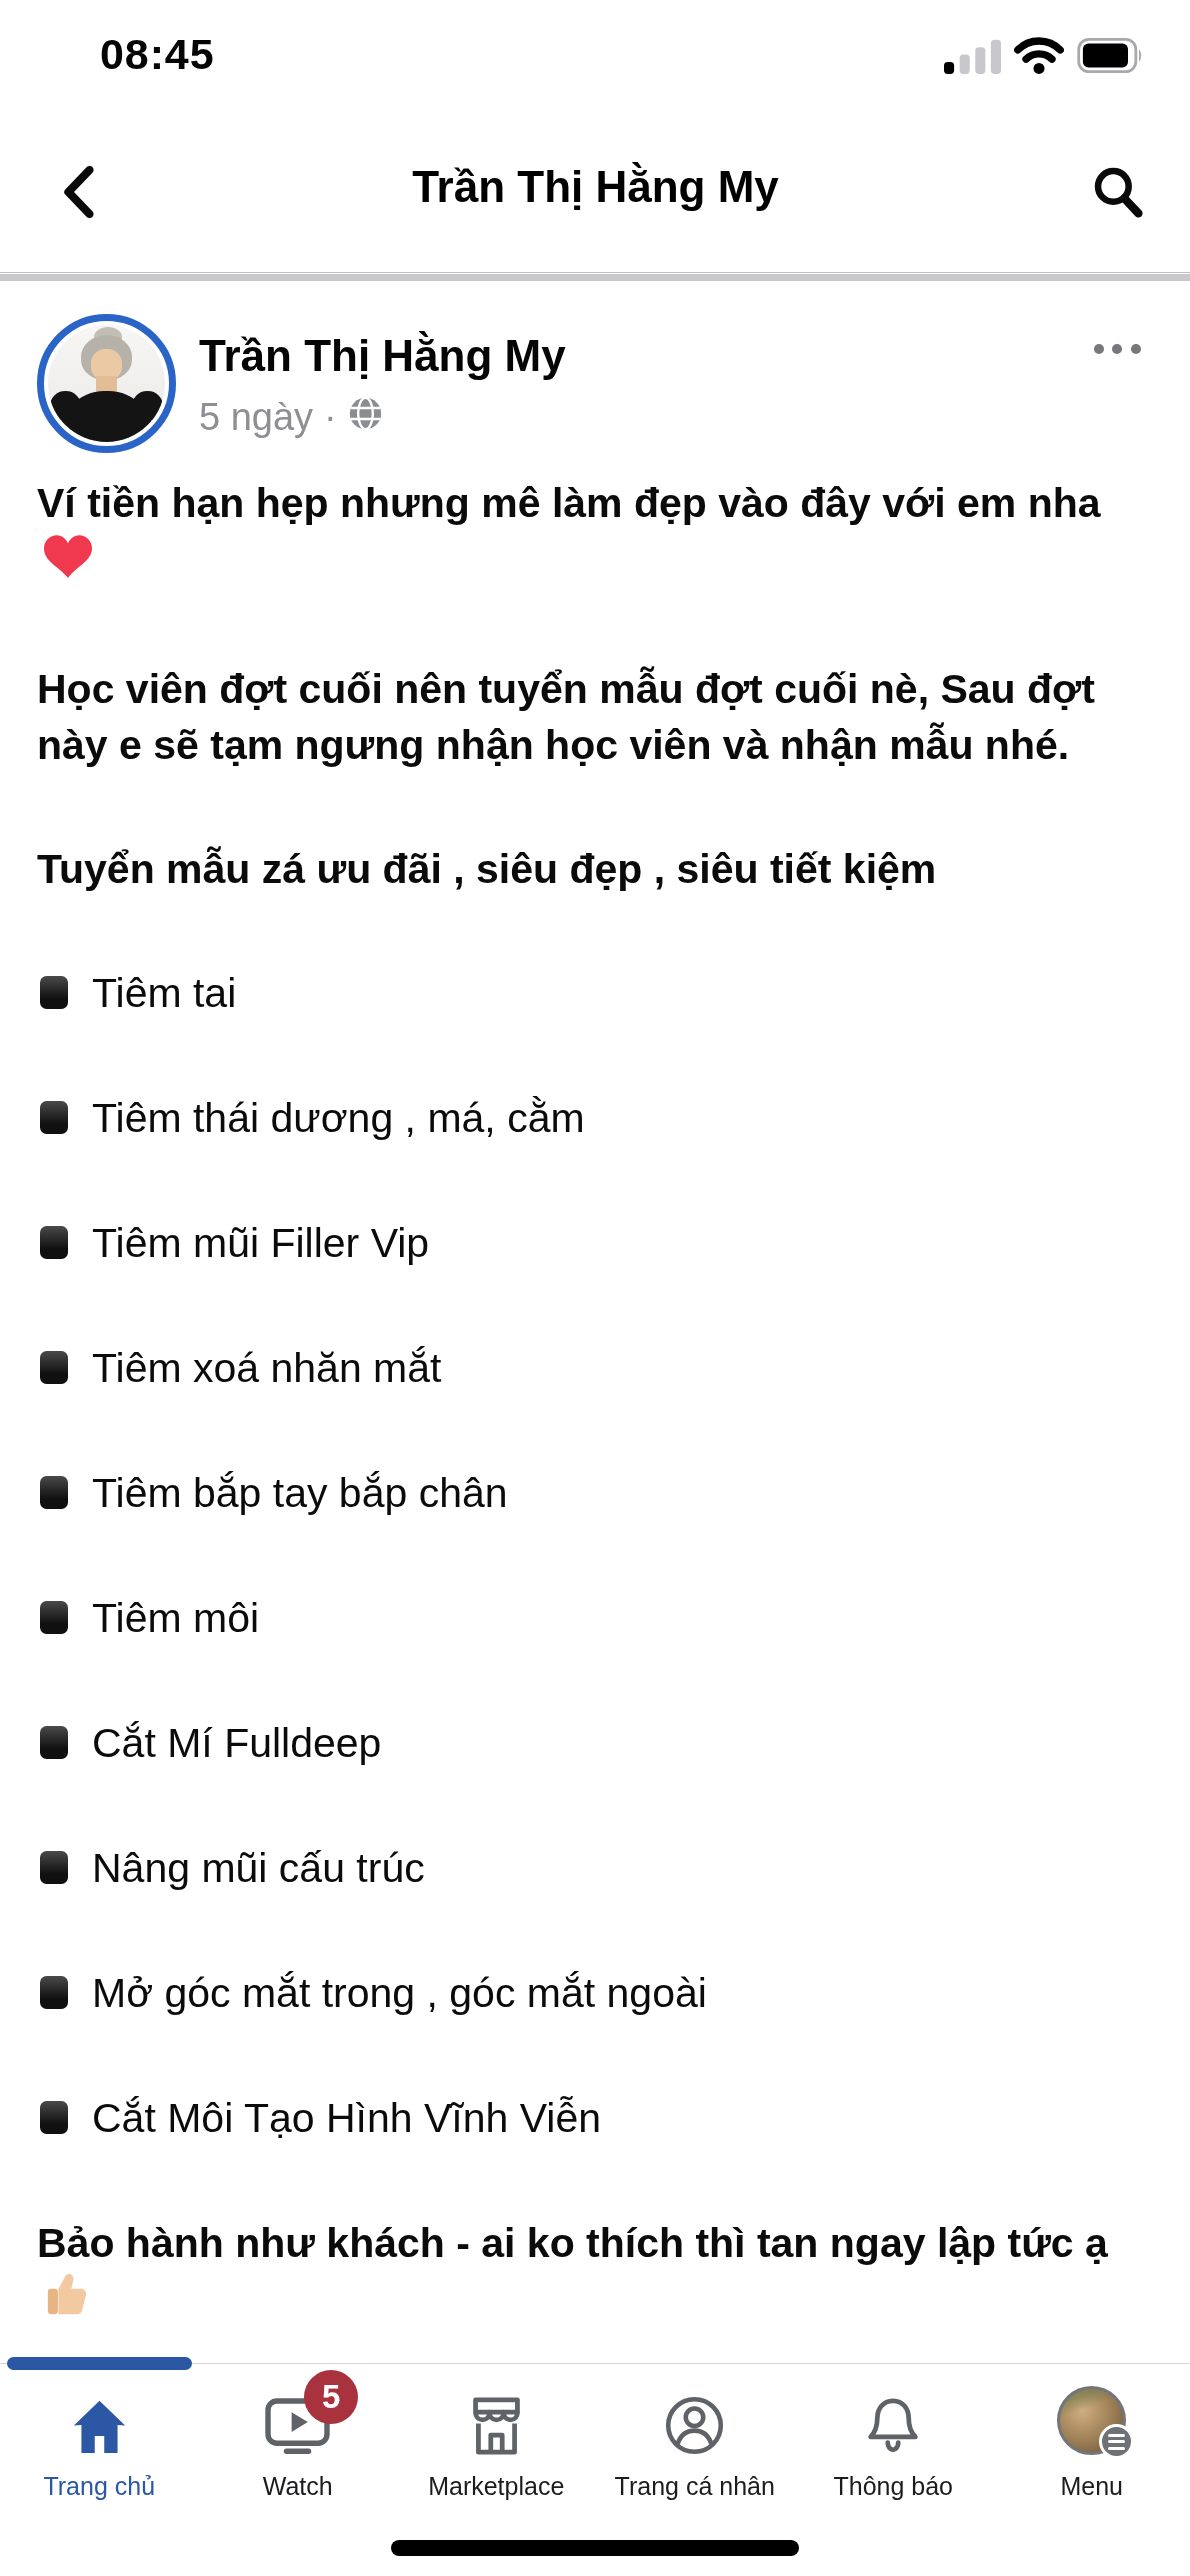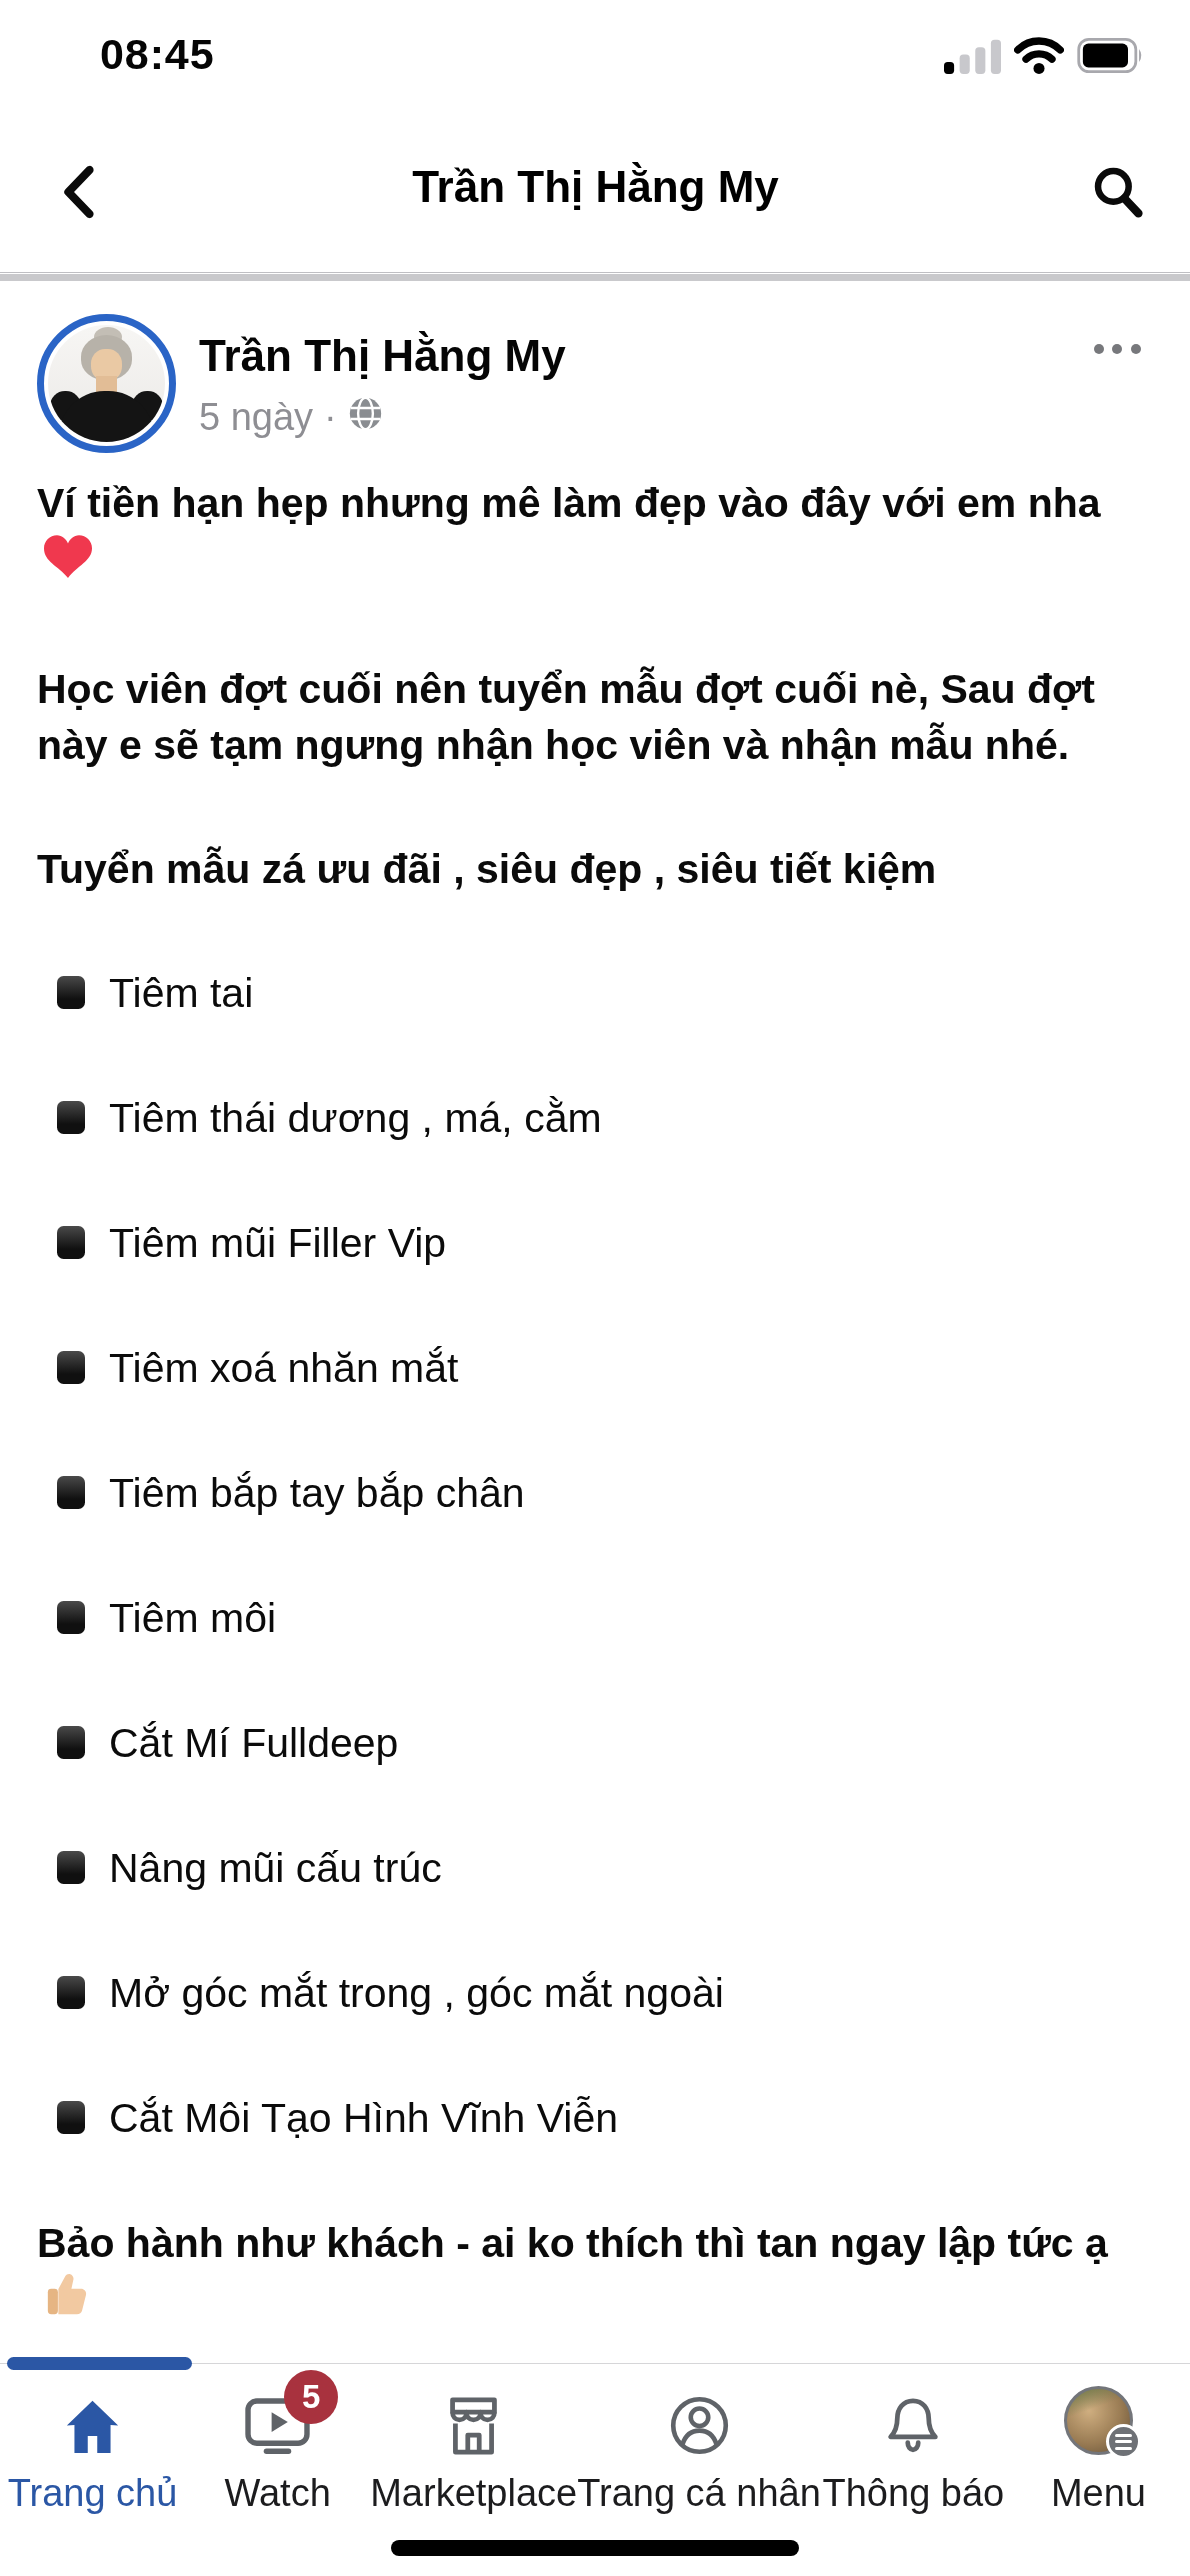--- a/index.html
+++ b/index.html
@@ -41,32 +41,32 @@
   .av-sleeve-r{position:absolute; bottom:18%; right:2%; width:26%; height:26%; background:#141414; border-radius:50%;}
   .author-block{margin-left:162px; padding-top:16.7px;}
   .author-name{font-size:44px; font-weight:700; color:var(--c-text); display:inline-block; cursor:pointer;}
   .meta-row{margin-top:15px; display:flex; align-items:flex-start; gap:11px; color:var(--c-meta); font-size:38px;}
   .more-button{position:absolute; right:41px; top:54px; background:none; border:none; display:flex; gap:8.3px; cursor:pointer; padding:9.3px;}
   .more-button i{width:10.2px; height:10.2px; border-radius:50%; background:#77787c;}
 
   
   .post-body{padding:22px 37px 0 37px; font-size:41px; line-height:56px; color:#0b0b0b;}
   .post-body p{margin:0 0 68px 0;font-weight:bold;}
-  .list-item{display:flex; align-items:center; gap:24px; margin:0 0 69px 20px; line-height:56px;}
+  .list-item{display:flex; align-items:center; gap:24px; margin:0 0 69px 3px; line-height:56px;}
   .bullet-sq{flex:0 0 auto; width:28px; height:33px; border-radius:6.5px;
              background:linear-gradient(180deg,#4a4a4a 0%,#101010 70%);}
   .inline-emoji{display:inline-block; vertical-align:-5.6px; margin-left:7.4px;}
 
   
   .tab-bar{position:absolute; left:0; right:0; bottom:0; height:213px; background:#fff; border-top:0.9px solid #d6d6d8;}
   .active-indicator{position:absolute; left:7.4px; top:-7.4px; width:185px; height:13px; border-radius:7.4px; background:var(--c-blue);}
   .tabs{display:flex; height:158px;}
   .tab{flex:1; border:none; background:none; display:flex; flex-direction:column; align-items:center;
        justify-content:flex-start; padding-top:24px; gap:16.7px; cursor:pointer; position:relative;}
-  .tab-label{font-size:38px; color:var(--c-label); white-space:nowrap;}
+  .tab-label{font-size:25px; color:var(--c-label); white-space:nowrap;}
   .tab.active .tab-label{color:var(--c-blue);}
   .tab-icon-wrap{position:relative; height:67px; display:flex; align-items:flex-end;}
   .watch-badge{position:absolute; top:-18.5px; right:-28px; width:54px; height:54px; border-radius:50%;
                background:var(--c-red); color:#fff; font-size:33px; font-weight:600;
                display:flex; align-items:center; justify-content:center;}
   .menu-avatar{position:relative; width:69px; height:69px; border-radius:50%; border:3.7px solid #73757a;
                background:linear-gradient(160deg,#6b7a4a 0%,rgba(0,0,0,0) 34%),
                           radial-gradient(circle at 35% 35%, #cfae80 0%, #9a7c54 55%, #5f4c35 100%);}
   .menu-badge{position:absolute; right:-11px; bottom:-7.4px; width:35px; height:35px; border-radius:50%;
               background:#6e7176; border:3.7px solid #fff; display:flex; flex-direction:column;

